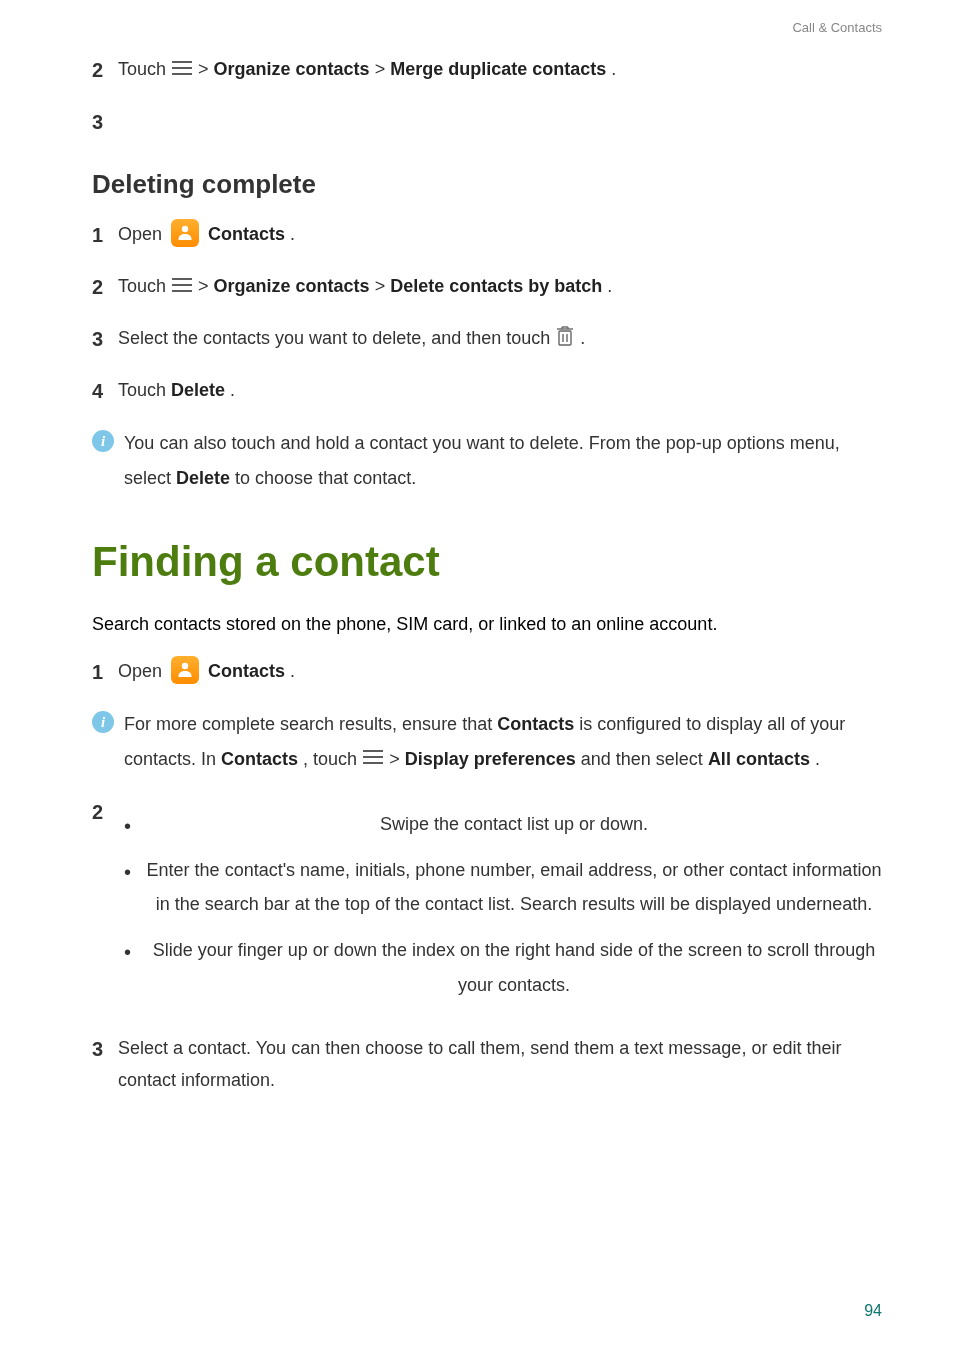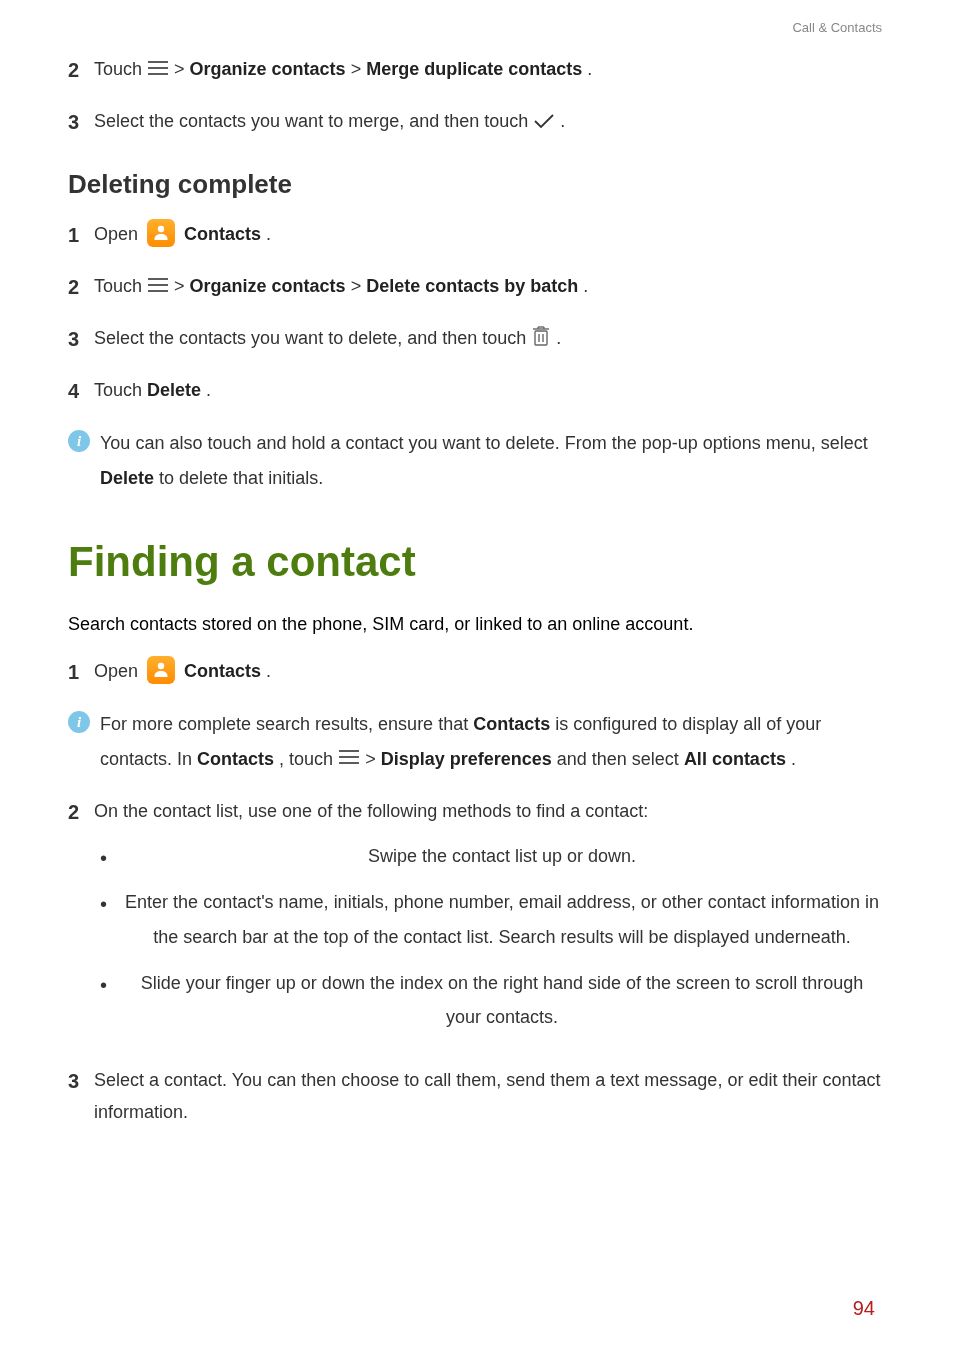--- a/index.html
+++ b/index.html
@@ -8,20 +8,21 @@
     font-family: "Segoe UI", -apple-system, Arial, sans-serif;
     background: #ffffff;
     color: #333;
     width: 954px;
     height: 1352px;
     box-sizing: border-box;
     position: relative;
   }
   .page {
     padding: 20px 72px 40px 68px;
+    margin-left: 24px;
   }
   .header-right {
     text-align: right;
     font-size: 13px;
     color: #888;
     font-family: Arial, sans-serif;
     margin-bottom: 18px;
   }
   .step {
     display: flex;
@@ -123,24 +124,24 @@
   ul.bullets li::before {
     content: "•";
     position: absolute;
     left: -22px;
     top: 0;
     font-size: 20px;
     color: #333;
   }
   .page-num {
     position: absolute;
-    right: 79px;
+    right: 72px;
     bottom: 32px;
-    font-size: 20px;
-    color: #b91c1c;
+    font-size: 16px;
+    color: #0f766e;
   }
 </style>
 </head>
 <body>
 
 <div class="page">
   <div class="header-right">Call &amp; Contacts</div>
 
   <div class="step">
     <div class="step-num">2</div>
@@ -158,29 +159,20 @@
       <span> &gt; </span>
       <span class="bold">Organize contacts</span>
       <span> &gt; </span>
       <span class="bold">Merge duplicate contacts</span>
       <span>.</span>
     </div>
   </div>
 
   <div class="step">
     <div class="step-num">3</div>
-    <div class="step-body">
-      <span>Select the contacts you want to merge, and then touch </span>
-      <span class="check-icon">
-        <svg width="22" height="16" viewBox="0 0 22 16">
-            <polyline points="2,8 8,14 20,2" fill="none" stroke="#333" stroke-width="1.8"></polyline>
-          </svg>
-      </span>
-      <span>.</span>
-    </div>
   </div>
 
   <div class="h3">Deleting complete</div>
 
   <div class="step">
     <div class="step-num">1</div>
     <div class="step-body">
       <span>Open </span>
       <span class="app-icon">
         <svg width="18" height="18" viewBox="0 0 18 18">
@@ -244,21 +236,21 @@
       <span class="bold">Delete</span>
       <span>.</span>
     </div>
   </div>
 
   <div class="info-block">
     <div class="info-icon">i</div>
     <div class="info-body">
       <span>You can also touch and hold a contact you want to delete. From the pop-up options menu, select </span>
       <span class="bold">Delete</span>
-      <span> to delete that initials.</span>
+      <span> to choose that contact.</span>
     </div>
   </div>
 
   <div class="h1-section">Finding a contact</div>
 
   <div class="para">Search contacts stored on the phone, SIM card, or linked to an online account.</div>
 
   <div class="step">
     <div class="step-num">1</div>
     <div class="step-body">
@@ -297,21 +289,20 @@
       <span class="bold">Display preferences</span>
       <span> and then select </span>
       <span class="bold">All contacts</span>
       <span>.</span>
     </div>
   </div>
 
   <div class="step">
     <div class="step-num">2</div>
     <div class="step-body">
-      <div>On the contact list, use one of the following methods to find a contact:</div>
       <ul class="bullets">
         <li>Swipe the contact list up or down.</li>
         <li>Enter the contact's name, initials, phone number, email address, or other contact information in the search bar at the top of the contact list. Search results will be displayed underneath.</li>
         <li>Slide your finger up or down the index on the right hand side of the screen to scroll through your contacts.</li>
       </ul>
     </div>
   </div>
 
   <div class="step">
     <div class="step-num">3</div>

